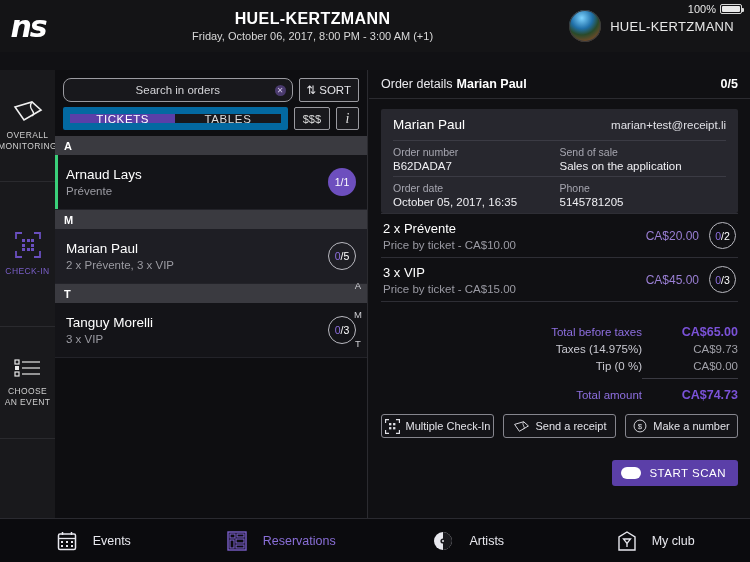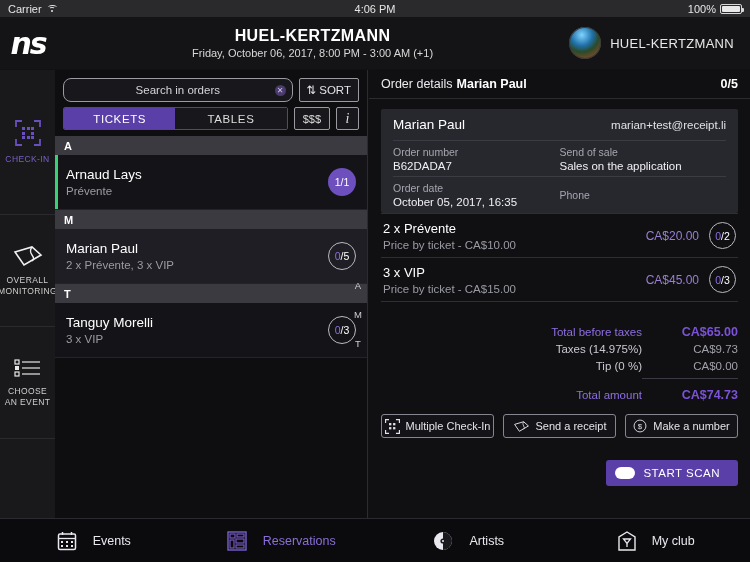--- a/index.html
+++ b/index.html
@@ -26,21 +26,21 @@
             border-left-color: transparent; border-right-color: transparent; border-radius: 50% 50% 0 0; }
   .wifi i:nth-child(1) { width: 11px; height: 6px; left: 0; top: 0; }
   .wifi i:nth-child(2) { width: 6px; height: 4px; left: 2.5px; top: 2px; }
   .wifi i:nth-child(3) { width: 2px; height: 2px; left: 4.5px; top: 5px; background: #e6e6e6; border: none; border-radius: 50%; }
   .batt { width: 22px; height: 10px; border: 1px solid #d8d8d8; border-radius: 2px; position: relative; }
   .batt::after { content: ""; position: absolute; right: -3px; top: 3px; width: 2px; height: 4px; background: #d8d8d8; border-radius: 0 1px 1px 0; }
   .batt i { position: absolute; left: 1px; top: 1px; bottom: 1px; right: 1px; background: #e8e8e8; border-radius: 1px; }
 
   
   .header {
-    position: absolute; top: 17px; left: 0; width: 750px; height: 52px;
+    position: absolute; top: 0; left: 0; width: 750px; height: 52px;
     background: #141416; display: flex; align-items: center;
   }
   .logo-ns {
     width: 56px; height: 52px; display: flex; align-items: center; justify-content: center;
     color: #fff; font-size: 30px; font-weight: bold; font-style: italic;
     letter-spacing: -2px; font-family: "DejaVu Sans", sans-serif;
   }
   .hdr-center { flex: 1; text-align: center; }
   .hdr-title { color: #fff; font-size: 16px; font-weight: bold; letter-spacing: .4px; }
   .hdr-sub { color: #d8d8d8; font-size: 11px; margin-top: 2px; }
@@ -84,21 +84,21 @@
   .clear-btn {
     position: absolute; right: 6px; width: 11px; height: 11px; border-radius: 50%;
     background: #4a3a6e; color: #cfc4e6; font-size: 8px; line-height: 11px; text-align: center;
   }
   .sortbtn {
     height: 24px; padding: 0 7px; border: 1px solid #9a9aa0; border-radius: 2px;
     color: #e4e4e8; font-size: 11.5px; display: flex; align-items: center; gap: 3px;
     background: #18181c; white-space: nowrap;
   }
   .tabrow { display: flex; align-items: center; gap: 6px; padding: 5px 8px 6px 8px; }
-  .segmented { flex: 1; display: flex; height: 23px; border: 1px solid #0369a1; border-radius: 2px; overflow: hidden; }
+  .segmented { flex: 1; display: flex; height: 23px; border: 7px solid #0369a1; border-radius: 2px; overflow: hidden; }
   .seg { flex: 1; display: flex; align-items: center; justify-content: center;
          font-size: 11.5px; letter-spacing: .6px; color: #ddd; background: #18181c; }
   .seg.active { background: #5a3fa8; color: #fff; }
   .sqbtn {
     height: 23px; min-width: 23px; padding: 0 8px; border: 1px solid #9a9aa0; border-radius: 2px;
     background: #18181c; color: #ddd; font-size: 11px;
     display: flex; align-items: center; justify-content: center;
   }
   .sqbtn.info { padding: 0 7px; font-style: italic; font-family: "Liberation Serif", serif; font-size: 14px; }
 
@@ -170,21 +170,21 @@
   .tsep { margin-left: auto; width: 96px; border-top: 1px solid #3a3a42; margin-top: 4px; margin-bottom: 4px; }
 
   .actions { display: flex; gap: 9px; justify-content: center; padding: 11px 12px 0 12px; }
   .act {
     flex: 1; height: 24px; border: 1px solid #86868e; border-radius: 3px;
     display: flex; align-items: center; justify-content: center; gap: 6px;
     color: #e2e2e8; font-size: 11px; background: #141418;
   }
   .scanwrap { display: flex; justify-content: flex-end; padding: 22px 12px 0 12px; }
   .scanbtn {
-    height: 26px; padding: 0 18px 0 9px; background: #5b3fa8; border-radius: 3px;
+    height: 26px; padding: 0 12px 0 9px; background: #5b3fa8; border-radius: 3px;
     display: flex; align-items: center; gap: 8px; color: #fff; font-size: 11.5px; letter-spacing: .5px;
   }
   .pill { width: 20px; height: 12px; border-radius: 6px; background: #fff; }
 
   
   .tabbar {
     position: absolute; left: 0; bottom: 0; width: 750px; height: 44px;
     background: #0b0b0e; border-top: 1px solid #2a2a30;
     display: flex; align-items: center;
   }
@@ -222,47 +222,47 @@
       <div class="hdr-title">HUEL-KERTZMANN</div>
       <div class="hdr-sub">Friday, October 06, 2017, 8:00 PM - 3:00 AM (+1)</div>
     </div>
     <div class="hdr-right">
       <div class="avatar"></div>
       <div class="hdr-club">HUEL-KERTZMANN</div>
     </div>
   </div>
 
   <div class="rail">
+    <div class="rail-item">
+      <span>
+        <svg width="32" height="22" viewBox="0 0 32 22">
+            <path d="M3 7 L20 2 L29 10 L12 20 Z" fill="none" stroke="#f0f0f0" stroke-width="1.6"></path>
+            <path d="M20 2 q-3 4 0 8 q3 4 0 6" fill="none" stroke="#f0f0f0" stroke-width="1.3"></path>
+          </svg>
+      </span>
+      <div class="rail-label">OVERALL MONITORING</div>
+    </div>
     <div class="rail-item active tall">
       <span>
         <svg width="26" height="26" viewBox="0 0 26 26">
           <path d="M1 7 V1 H7 M19 1 H25 V7 M25 19 V25 H19 M7 25 H1 V19" fill="none" stroke="#6a4fc0" stroke-width="1.8"></path>
           <rect x="7" y="7" width="3" height="3" fill="#6a4fc0"></rect>
             <rect x="12" y="7" width="3" height="3" fill="#6a4fc0"></rect>
           <rect x="16" y="7" width="3" height="3" fill="#6a4fc0"></rect>
             <rect x="7" y="12" width="3" height="3" fill="#6a4fc0"></rect>
           <rect x="16" y="12" width="3" height="3" fill="#6a4fc0"></rect>
             <rect x="7" y="16" width="3" height="3" fill="#6a4fc0"></rect>
           <rect x="12" y="16" width="3" height="3" fill="#6a4fc0"></rect>
             <rect x="16" y="16" width="3" height="3" fill="#6a4fc0"></rect>
         </svg>
       </span>
       <div class="rail-label">CHECK-IN</div>
     </div>
     <div class="rail-item">
       <span>
-        <svg width="32" height="22" viewBox="0 0 32 22">
-            <path d="M3 7 L20 2 L29 10 L12 20 Z" fill="none" stroke="#f0f0f0" stroke-width="1.6"></path>
-            <path d="M20 2 q-3 4 0 8 q3 4 0 6" fill="none" stroke="#f0f0f0" stroke-width="1.3"></path>
-          </svg>
-      </span>
-      <div class="rail-label">OVERALL MONITORING</div>
-    </div>
-    <div class="rail-item">
-      <span>
         <svg width="28" height="20" viewBox="0 0 28 20">
           <rect x="1" y="2" width="4" height="4" fill="none" stroke="#e8e8e8" stroke-width="1.2"></rect>
           <rect x="1" y="8" width="4" height="4" fill="#e8e8e8"></rect>
           <rect x="1" y="14" width="4" height="4" fill="none" stroke="#e8e8e8" stroke-width="1.2"></rect>
           <line x1="8" y1="4" x2="26" y2="4" stroke="#e8e8e8" stroke-width="1.2"></line>
           <line x1="8" y1="10" x2="26" y2="10" stroke="#e8e8e8" stroke-width="1.2"></line>
           <line x1="8" y1="16" x2="26" y2="16" stroke="#e8e8e8" stroke-width="1.2"></line>
         </svg>
       </span>
       <div class="rail-label">CHOOSE AN EVENT</div>
@@ -355,20 +355,21 @@
           <div class="cg-val">Sales on the application</div>
         </div>
       </div>
       <div class="card-grid last">
         <div class="cg-cell">
           <div class="cg-lab">Order date</div>
           <div class="cg-val">October 05, 2017, 16:35</div>
         </div>
         <div class="cg-cell">
           <div class="cg-lab">Phone</div>
+          <div class="cg-val">5145781205</div>
         </div>
       </div>
     </div>
 
 
     <div class="line-item">
       <div class="li-main">
         <div class="li-t">2 x Prévente</div>
         <div class="li-s">Price by ticket - CA$10.00</div>
       </div>

